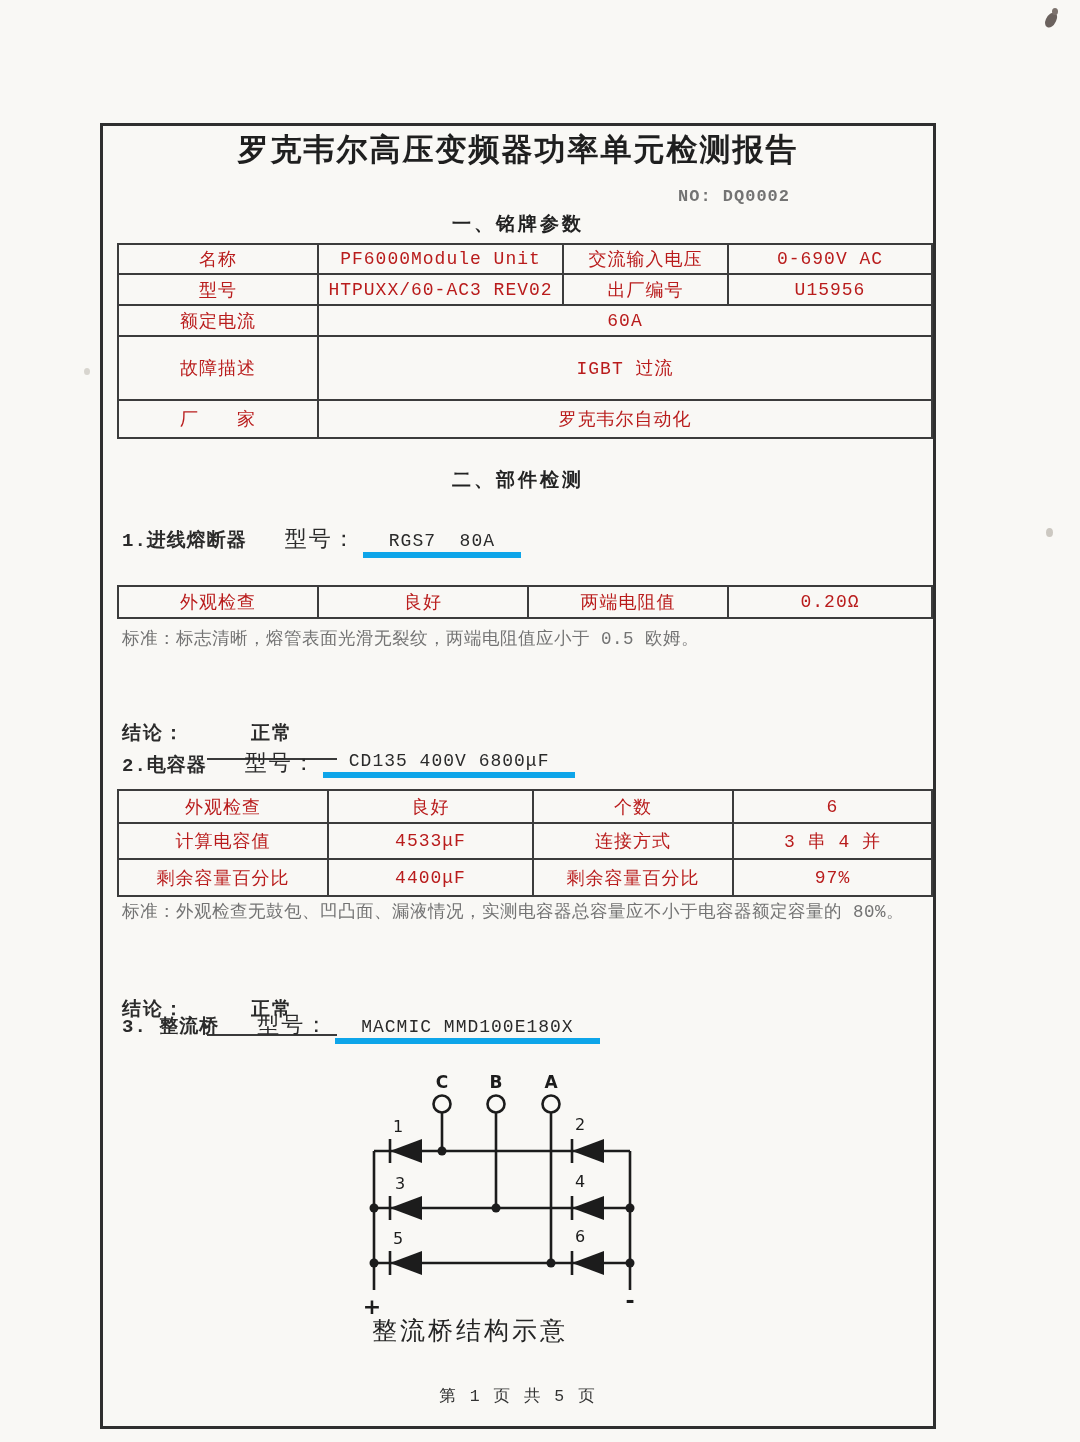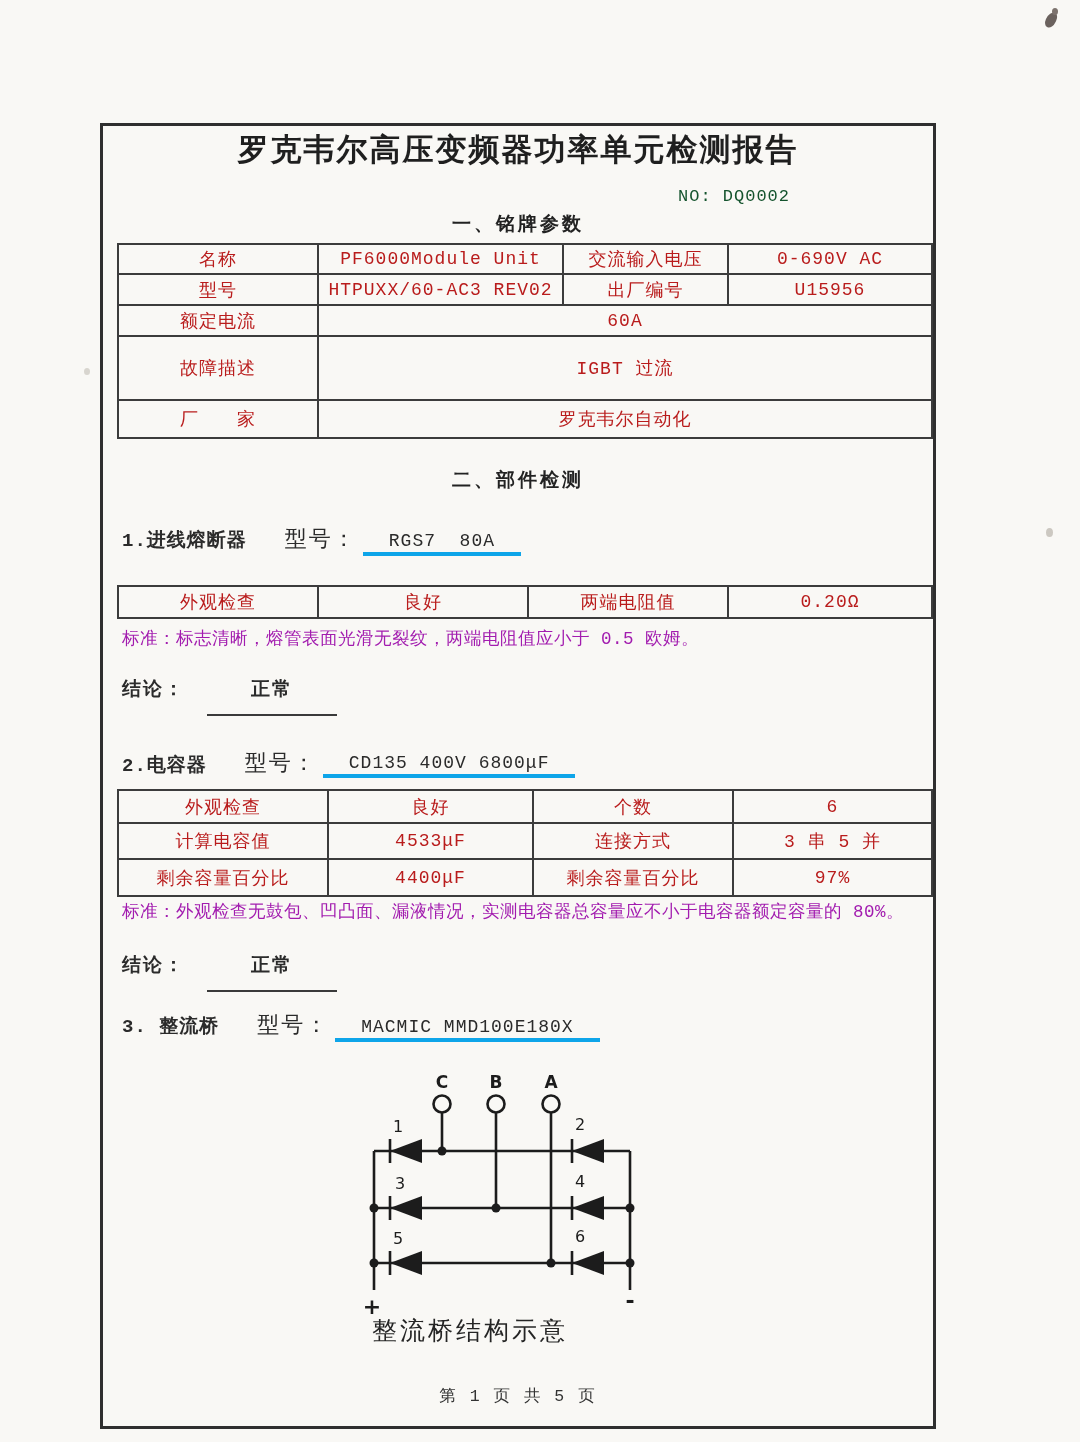--- a/index.html
+++ b/index.html
@@ -15,21 +15,21 @@
     position:absolute; left:100px; top:123px; width:836px; height:1306px;
     border:3px solid #2f2f2f;
   }
   .doc-title {
     position:absolute; left:100px; top:129px; width:836px;
     text-align:center; font-size:31px; font-weight:bold;
     letter-spacing:2px; color:#1f1f1f;
   }
   .report-no {
     position:absolute; left:678px; top:187px;
-    font-size:17px; letter-spacing:1px; color:#14532d;
+    font-size:17px; letter-spacing:1px; color:#737373;font-weight:bold;
   }
   .section-heading {
     position:absolute; left:100px; width:836px; text-align:center;
     font-size:19px; font-weight:bold; letter-spacing:3px; color:#222;
   }
   .h-nameplate { top:211px; }
   .h-parts { top:467px; }
 
   table.report {
     position:absolute; left:117px; width:814px;
@@ -43,43 +43,43 @@
   }
   .t-nameplate { top:243px; }
   .t-fuse { top:585px; }
   .t-cap { top:789px; }
   tr.h30 { height:30px; } tr.h31 { height:31px; } tr.h32 { height:32px; }
   tr.h33 { height:33px; } tr.h36 { height:36px; } tr.h37 { height:37px; }
   tr.h64 { height:64px;padding-left:37px; } tr.h38 { height:38px; }
 
   .std-line {
     position:absolute; left:122px; width:804px;
-    font-size:17.5px; letter-spacing:0.5px; color:#a21caf;
+    font-size:17.5px; letter-spacing:0.5px; color:#737373;
   }
   .std-fuse { top:626px; }
   .std-cap  { top:899px; }
 
   .item-line {
     position:absolute; left:122px;
     display:flex; align-items:baseline;
     font-size:18px;
   }
   .item-fuse { top:524px; }
   .item-cap  { top:748px;align-items:flex-end; }
   .item-rect { top:1010px; }
   .item-name { font-weight:bold; font-size:19px; letter-spacing:1px; }
   .model-label { margin-left:38px; font-size:22px; letter-spacing:2px; }
   .model-value {
     margin-left:6px; padding:0 26px 1px 26px;
-    border-bottom:4px solid #0ea5e9;
+    border-bottom:6px solid #0ea5e9;
     font-size:18px; letter-spacing:1px; white-space:pre;
   }
   .concl-line {
     position:absolute; left:122px;
-    display:flex; align-items:baseline; font-size:19px;
+    display:flex; align-items:baseline; font-size:19px;margin-top:44px;
   }
   .concl-fuse { top:676px; }
   .concl-cap  { top:952px; }
   .concl-label { font-weight:bold; letter-spacing:2px; }
   .concl-value {
     margin-left:22px; padding:0 44px 12px 44px;
     border-bottom:2px solid #3a3a3a;
     font-weight:bold; font-size:19px; letter-spacing:2px; white-space:pre;
   }
 
@@ -210,21 +210,21 @@
       <tr class="h33">
     <td>外观检查</td>
     <td>良好</td>
     <td>个数</td>
     <td>6</td>
   </tr>
   <tr class="h36">
     <td>计算电容值</td>
     <td>4533μF</td>
     <td>连接方式</td>
-    <td>3 串 5 并</td>
+    <td>3 串 4 并</td>
   </tr>
   <tr class="h37">
     <td>剩余容量百分比</td>
     <td>4400μF</td>
     <td>剩余容量百分比</td>
     <td>97%</td>
   </tr>
 </tbody>
   </table>
 

